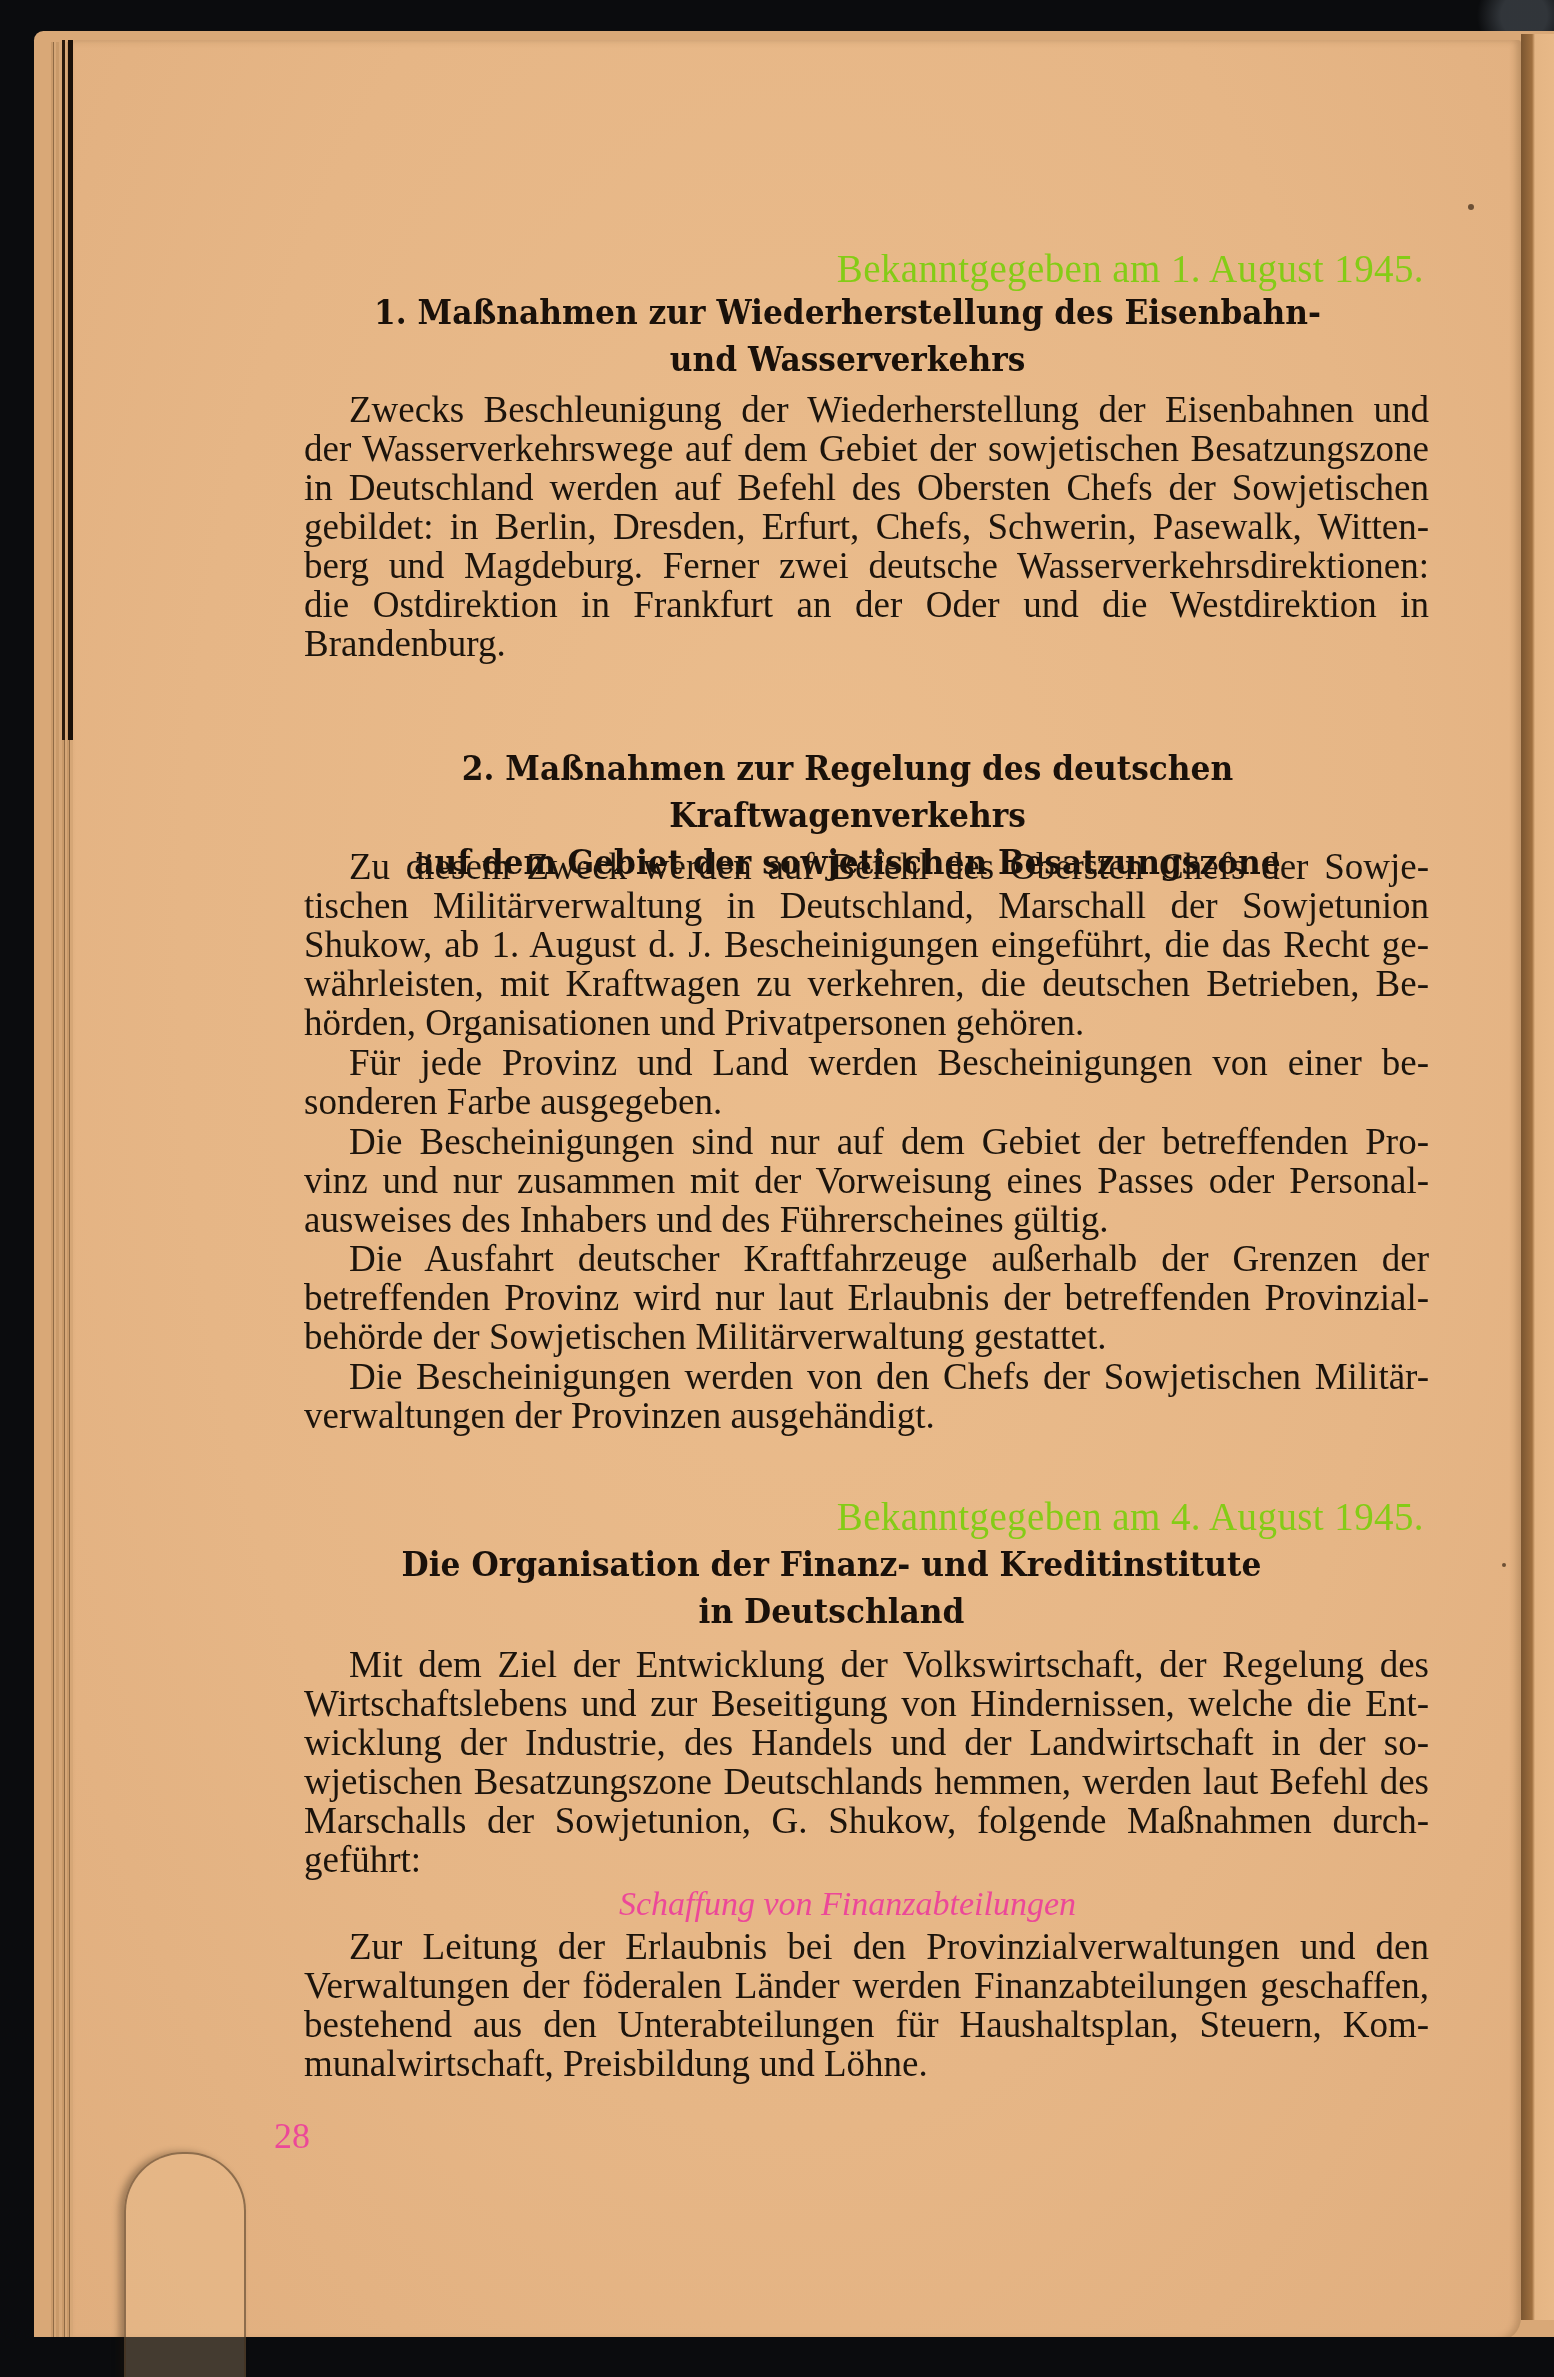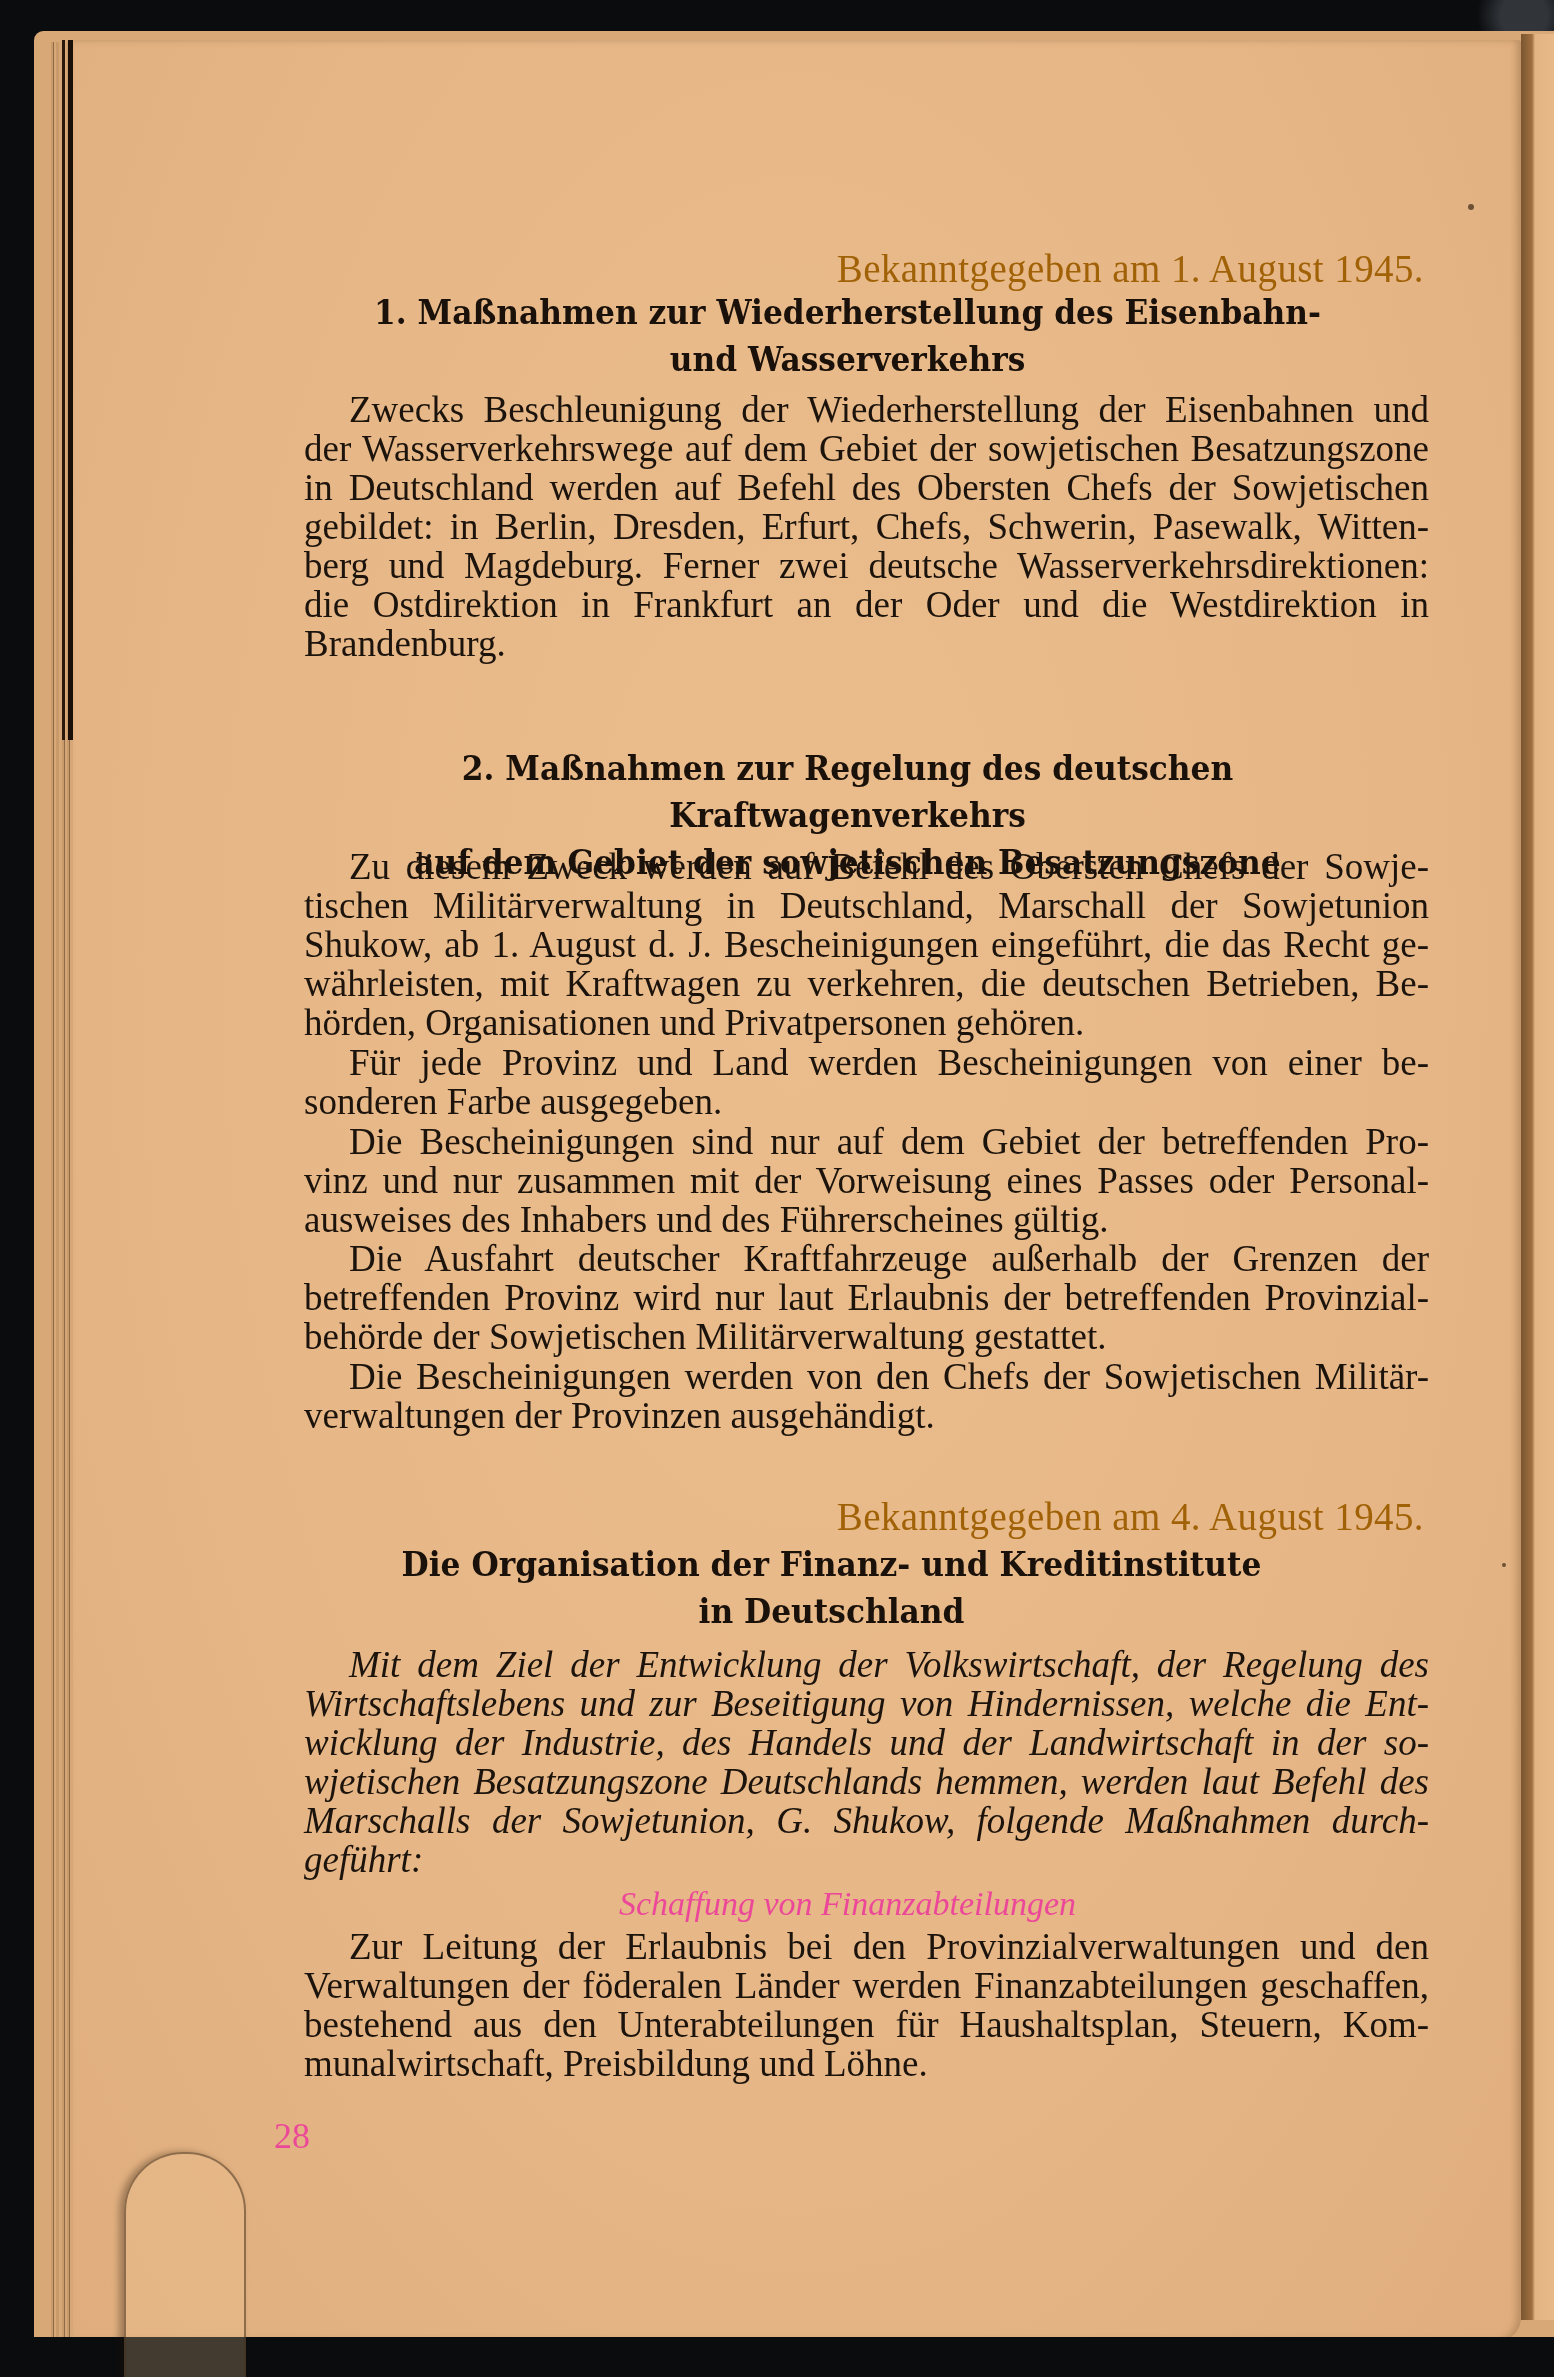--- a/index.html
+++ b/index.html
@@ -59,21 +59,21 @@
         radial-gradient(ellipse at 50% 40%, #ebbd8d 0%, #e6b686 60%, #e0ae7e 100%);
       border-radius: 3.1px 3.1px 23px 0;
       box-shadow: inset -4.7px 0 7.8px rgba(80,50,20,0.25);
     }
     .dateline {
       position: absolute;
       right: 131px;
       font-family: "Liberation Serif", "DejaVu Serif", serif;
       font-size: 39px;
       letter-spacing: 0.4px;
-      color: #a16207;
+      color: #84cc16;
       white-space: nowrap;
     }
     .heading {
       position: absolute;
       left: 249px;
       width: 1197px;
       text-align: center;
       font-family: "DejaVu Serif", serif;
       font-weight: bold;
       font-size: 34px;
@@ -210,21 +210,21 @@
   <span class="line last">verwaltungen der Provinzen ausgehändigt.</span>
 </div>
 
 <div class="dateline" style="top:1494px;">Bekanntgegeben am 4. August 1945.</div>
 
 <div class="heading" style="top:1541px; left:233px; width:1197px;">
   <div>Die Organisation der Finanz- und Kreditinstitute</div>
   <div>in Deutschland</div>
 </div>
 
-<div class="para" style="top:1645px;font-style:italic;">
+<div class="para" style="top:1645px;">
   <span class="line indent">Mit dem Ziel der Entwicklung der Volkswirtschaft, der Regelung des</span>
   <span class="line">Wirtschaftslebens und zur Beseitigung von Hindernissen, welche die Ent-</span>
   <span class="line">wicklung der Industrie, des Handels und der Landwirtschaft in der so-</span>
   <span class="line">wjetischen Besatzungszone Deutschlands hemmen, werden laut Befehl des</span>
   <span class="line">Marschalls der Sowjetunion, G. Shukow, folgende Maßnahmen durch-</span>
   <span class="line last">geführt:</span>
 </div>
 
 <div class="subheading" style="top:1885px;">Schaffung von Finanzabteilungen</div>
 

